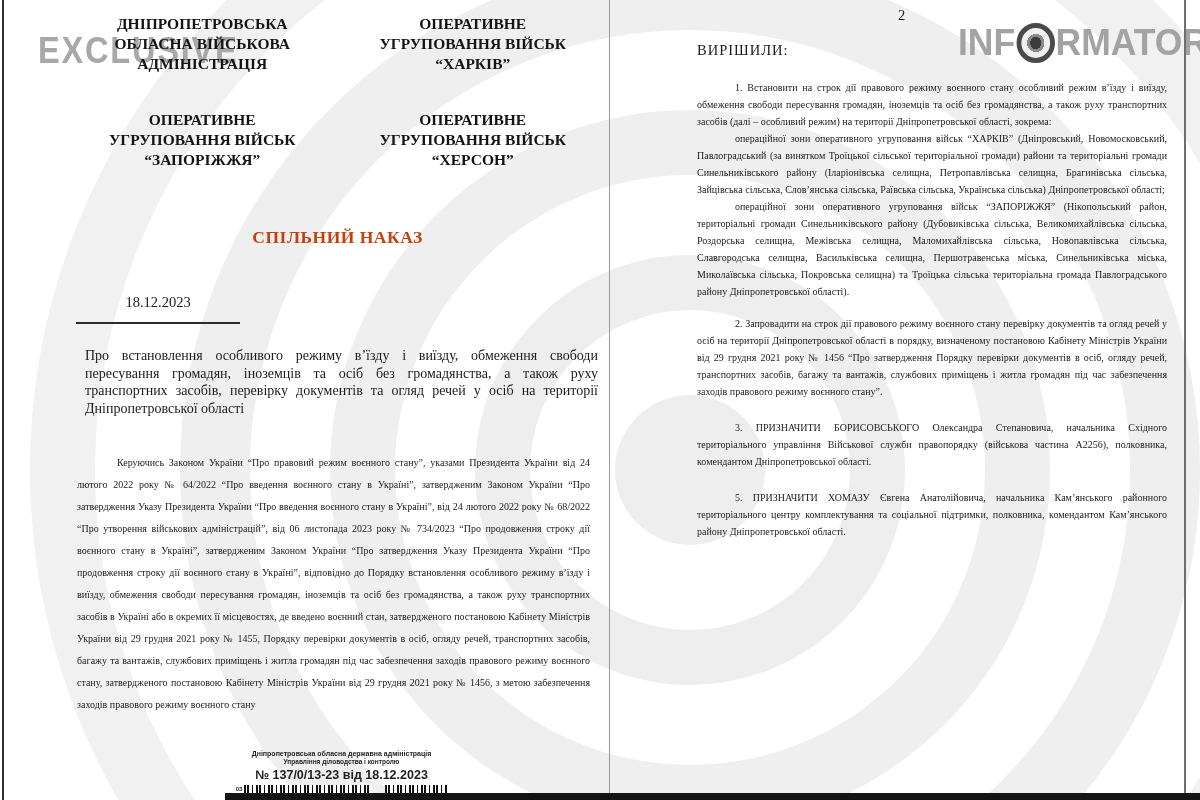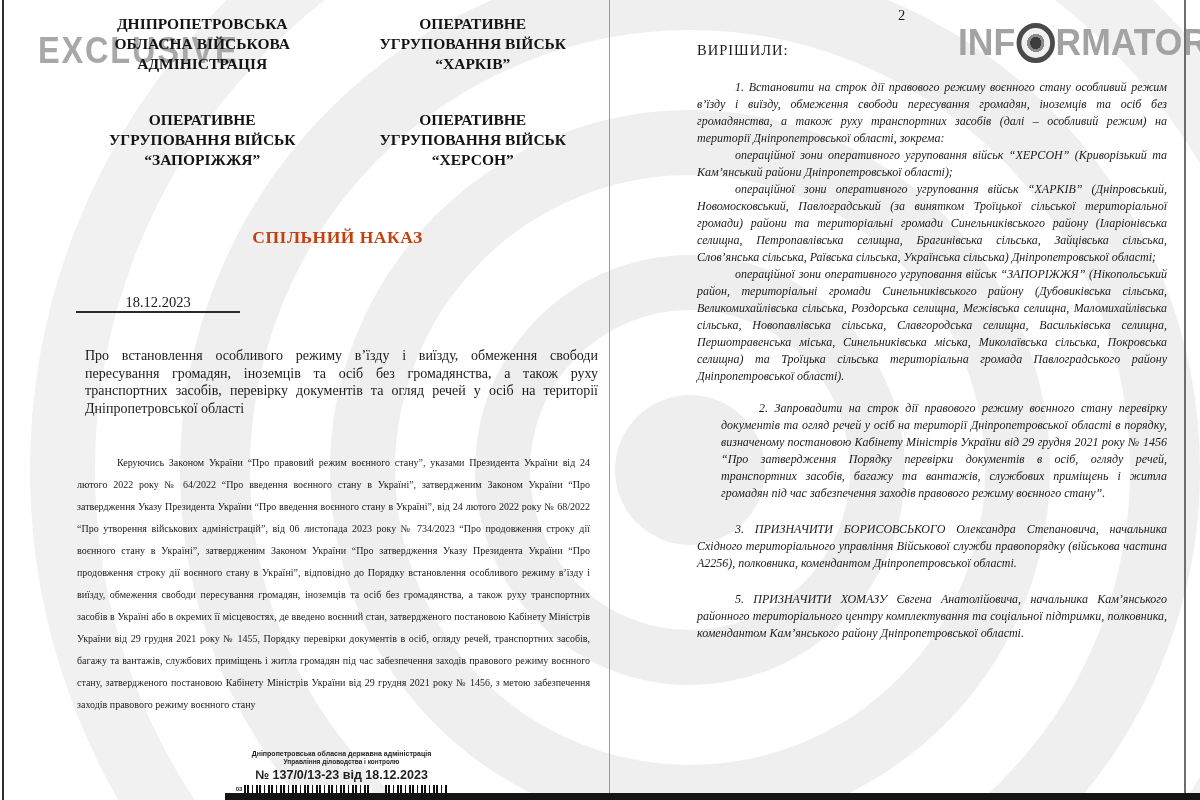--- a/index.html
+++ b/index.html
@@ -47,21 +47,21 @@
     position:absolute; left:85px; top:14px; width:505px; z-index:2;
     display:grid; grid-template-columns:1fr 1fr; row-gap:46px; column-gap:14px;
     text-align:center; font-weight:700; font-size:15.5px; line-height:20px; color:#141414;gap:36px;
   }
   #doc-title {
     position:absolute; left:85px; top:227px; width:505px; z-index:2;
     text-align:center; font-weight:700; font-size:17.5px; letter-spacing:.5px; color:#c2410c;
   }
   #doc-date {
     position:absolute; left:76px; top:294px; width:164px; z-index:2;
-    text-align:center; font-size:14.5px; border-bottom:2px solid #2b2b2b; padding-bottom:0;
+    text-align:center; font-size:14.5px; border-bottom:2px solid #2b2b2b; padding-bottom:11px;
   }
   #doc-number {
     position:absolute; left:330px; top:294px; width:240px; z-index:2;
     text-align:center; font-size:14.5px; border-bottom:2px solid #2b2b2b; padding-bottom:3px;
     white-space:nowrap;
   }
   #subject {
     position:absolute; left:85px; top:347px; width:513px; z-index:2;
     font-size:14px; line-height:17.6px; text-align:justify;
   }
@@ -81,24 +81,24 @@
     height:22px;
     background:repeating-linear-gradient(90deg,
       #111 0 2px, #fff 2px 3px, #111 3px 5px, #fff 5px 8px, #111 8px 9px, #fff 9px 12px);
   }
   #bc-prefix { font-size:6px; font-weight:700; margin-right:2px; margin-top:1px; }
   #bc-1 { width:128px; margin-right:13px; }
   #bc-2 { width:62px; }
   
   #page-num { position:absolute; left:898px; top:7px; z-index:2; font-size:14.5px; }
   #resolved { position:absolute; left:697px; top:42px; z-index:2; font-size:14.5px; letter-spacing:1px; }
-  #right-paras { position:absolute; left:697px; top:79px; width:470px; z-index:2; font-size:12px; line-height:17px;font-style:italic; }
+  #right-paras { position:absolute; left:697px; top:79px; width:470px; z-index:2; font-size:10px; line-height:17px; }
   #right-paras p { text-align:justify; text-indent:38px; margin:0; }
   #right-paras p.gap { margin-top:19px; }
-  #right-paras p.gap-lg { margin-top:15px;margin-left:24px; }
+  #right-paras p.gap-lg { margin-top:15px; }
 </style>
 </head>
 <body>
 
 <div id="screen">
 
   <div class="ring" id="ring-4"></div>
   <div class="ring" id="ring-3"></div>
   <div class="ring" id="ring-2"></div>
   <div class="ring" id="ring-1"></div>
@@ -156,21 +156,20 @@
       <span class="bc" id="bc-1"></span>
       <span class="bc" id="bc-2"></span>
     </div>
   </div>
 
   <div id="page-num">2</div>
   <div id="resolved">ВИРІШИЛИ:</div>
 
   <div id="right-paras">
     <p>1. Встановити на строк дії правового режиму воєнного стану особливий режим в’їзду і виїзду, обмеження свободи пересування громадян, іноземців та осіб без громадянства, а також руху транспортних засобів (далі – особливий режим) на території Дніпропетровської області, зокрема:</p>
-    <p>операційної зони оперативного угруповання військ “ХЕРСОН” (Криворізький та Кам’янський райони Дніпропетровської області);</p>
     <p>операційної зони оперативного угруповання військ “ХАРКІВ” (Дніпровський, Новомосковський, Павлоградський (за винятком Троїцької сільської територіальної громади) райони та територіальні громади Синельниківського району (Іларіонівська селищна, Петропавлівська селищна, Брагинівська сільська, Зайцівська сільська, Слов’янська сільська, Раївська сільська, Українська сільська) Дніпропетровської області;</p>
     <p>операційної зони оперативного угруповання військ “ЗАПОРІЖЖЯ” (Нікопольський район, територіальні громади Синельниківського району (Дубовиківська сільська, Великомихайлівська сільська, Роздорська селищна, Межівська селищна, Маломихайлівська сільська, Новопавлівська сільська, Славгородська селищна, Васильківська селищна, Першотравенська міська, Синельниківська міська, Миколаївська сільська, Покровська селищна) та Троїцька сільська територіальна громада Павлоградського району Дніпропетровської області).</p>
     <p class="gap-lg">2. Запровадити на строк дії правового режиму воєнного стану перевірку документів та огляд речей у осіб на території Дніпропетровської області в порядку, визначеному постановою Кабінету Міністрів України від 29 грудня 2021 року № 1456 “Про затвердження Порядку перевірки документів в осіб, огляду речей, транспортних засобів, багажу та вантажів, службових приміщень і житла громадян під час забезпечення заходів правового режиму воєнного стану”.</p>
     <p class="gap">3. ПРИЗНАЧИТИ БОРИСОВСЬКОГО Олександра Степановича, начальника Східного територіального управління Військової служби правопорядку (військова частина А2256), полковника, комендантом Дніпропетровської області.</p>
     <p class="gap">5. ПРИЗНАЧИТИ ХОМАЗУ Євгена Анатолійовича, начальника Кам’янського районного територіального центру комплектування та соціальної підтримки, полковника, комендантом Кам’янського району Дніпропетровської області.</p>
   </div>
 
 </div>
 
 </body></html>

